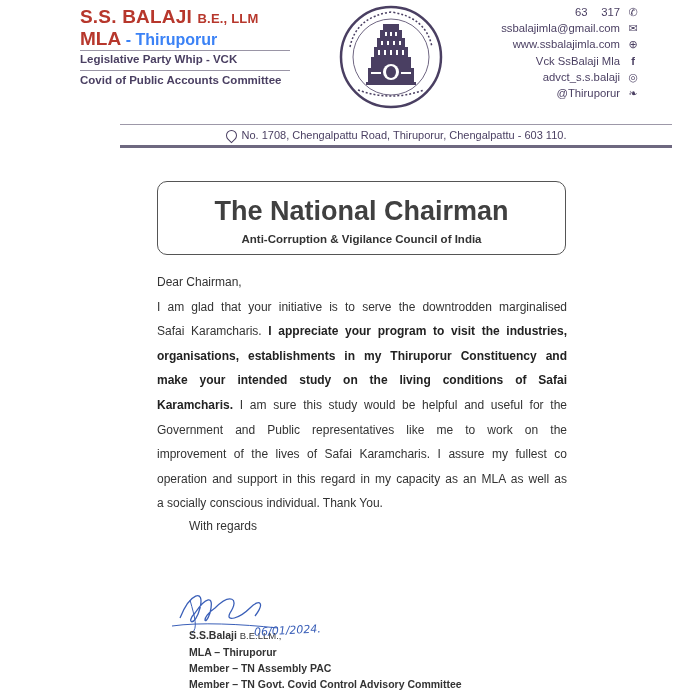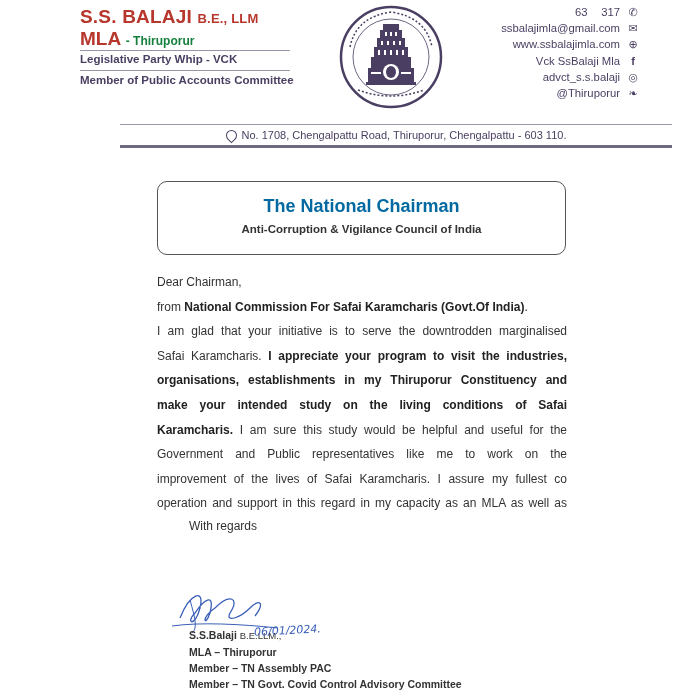--- a/index.html
+++ b/index.html
@@ -2,32 +2,32 @@
 <html><head>
 <meta charset="utf-8">
 <style>
   html,body{margin:0;padding:0;}
   body{width:700px;height:700px;background:#fff;position:relative;overflow:hidden;
        font-family:"DejaVu Sans",sans-serif;color:#333;}
   .abs{position:absolute;}
   .name{left:80px;top:6px;font-family:"Liberation Sans",sans-serif;font-weight:bold;color:#b7372c;font-size:19px;letter-spacing:0.2px;white-space:nowrap;}
   .name .deg{font-size:13px;}
   .mla{left:80px;top:28px;font-family:"Liberation Sans",sans-serif;font-weight:bold;color:#b7372c;font-size:19px;white-space:nowrap;}
-  .mla .place{font-size:12px;color:#15803d;}
+  .mla .place{font-size:16px;color:#3b82f6;}
   .hline{position:absolute;height:1px;background:#9a95a6;}
   .role{left:80px;font-family:"Liberation Sans",sans-serif;font-weight:bold;font-size:11.5px;color:#4a3f62;white-space:nowrap;}
   .emblem{left:336px;top:2px;width:110px;height:110px;}
   .contacts{right:60px;top:4px;text-align:right;font-family:"Liberation Sans",sans-serif;font-size:11.3px;color:#4a3f62;}
   .contact-row{height:16.2px;line-height:16.2px;display:flex;justify-content:flex-end;align-items:center;white-space:nowrap;}
   .contact-row .ic{display:inline-block;width:14px;margin-left:6px;text-align:center;font-size:11px;color:#4a3f62;}
   .addr-top{left:120px;top:124px;width:552px;height:1px;background:#9d98a8;}
   .addr{left:120px;top:126px;width:552px;text-align:center;font-family:"Liberation Sans",sans-serif;font-size:11px;color:#4a3f62;line-height:18px;white-space:nowrap;}
   .addr-bot{left:120px;top:145px;width:552px;height:3px;background:#6e6880;}
   .box{left:157px;top:181px;width:407px;height:72px;border:1.2px solid #555;border-radius:10px;text-align:center;}
-  .box .t1{font-family:"Liberation Sans",sans-serif;font-weight:bold;font-size:18px;color:#0369a1;margin-top:14px;}
+  .box .t1{font-family:"Liberation Sans",sans-serif;font-weight:bold;font-size:27px;color:#404040;margin-top:14px;}
   .box .t2{font-family:"Liberation Sans",sans-serif;font-weight:bold;font-size:11.5px;color:#333;margin-top:6px;}
   .body{left:157px;top:270px;width:410px;font-family:"Liberation Sans",sans-serif;font-size:12px;color:#333;line-height:24.6px;}
   .jl{text-align:justify;text-align-last:justify;display:block;}
   b{color:#222;}
   .sig{left:170px;top:588px;width:110px;height:50px;}
   .signame{left:157px;top:627px;font-family:"Liberation Sans",sans-serif;font-weight:bold;font-size:10.5px;color:#333;line-height:16px;white-space:nowrap;margin-left:32px;}
   .date{left:254px;top:624px;font-family:"DejaVu Sans",sans-serif;font-style:italic;font-size:11px;color:#3a5fb8;transform:rotate(-3deg);}
 </style>
 </head>
 <body>
@@ -36,21 +36,21 @@
   <span>S.S. BALAJI</span>
   <span class="deg">B.E., LLM</span>
 </div>
 <div class="abs mla">
   <span>MLA</span>
   <span class="place">- Thiruporur</span>
 </div>
 <div class="hline" style="left:80px;top:50px;width:210px;"></div>
 <div class="abs role" style="top:53px;">Legislative Party Whip - VCK</div>
 <div class="hline" style="left:80px;top:70px;width:210px;"></div>
-<div class="abs role" style="top:74px;">Member of Public Accounts Committee</div>
+<div class="abs role" style="top:74px;">Covid of Public Accounts Committee</div>
 
 <svg class="abs emblem" viewBox="0 0 110 110">
   <circle cx="55" cy="55" r="50" fill="none" stroke="#4a3f62" stroke-width="2.5"></circle>
   <circle cx="55" cy="55" r="38" fill="none" stroke="#4a3f62" stroke-width="0.8"></circle>
   <g fill="#4a3f62">
     <rect x="47" y="22" width="16" height="6"></rect>
     <rect x="44" y="28" width="22" height="8"></rect>
     <rect x="41" y="36" width="28" height="9"></rect>
     <rect x="38" y="45" width="34" height="10"></rect>
     <rect x="35" y="55" width="40" height="11"></rect>
@@ -112,29 +112,29 @@
 </div>
 <div class="abs addr-bot"></div>
 
 <div class="abs box">
   <div class="t1">The National Chairman</div>
   <div class="t2">Anti-Corruption &amp; Vigilance Council of India</div>
 </div>
 
 <div class="abs body">
   <div>Dear Chairman,</div>
-  <div><span>from </span><b>National Commission For Safai Karamcharis (Govt.Of India)</b><span>.</span></div>
   <span class="jl">I am glad that your initiative is to serve the downtrodden marginalised</span>
   <span class="jl"><span>Safai Karamcharis. </span><b>I appreciate your program to visit the industries,</b></span>
   <span class="jl"><b>organisations, establishments in my Thiruporur Constituency and</b></span>
   <span class="jl"><b style="word-spacing:6px;margin-top:41px;">make your intended study on the living conditions of Safai</b></span>
   <span class="jl"><b>Karamcharis.</b><span> I am sure this study would be helpful and useful for the</span></span>
   <span class="jl">Government and Public representatives like me to work on the</span>
   <span class="jl">improvement of the lives of Safai Karamcharis. I assure my fullest co</span>
   <span class="jl">operation and support in this regard in my capacity as an MLA as well as</span>
+  <div>a socially conscious individual. Thank You.</div>
   <div style="line-height:20px;margin-left:32px;">With regards</div>
 </div>
 
 <svg class="abs sig" viewBox="0 0 110 50">
   <path d="M10 30 C20 5 35 0 30 20 C25 40 15 35 25 25 C35 10 45 5 40 25 C35 40 30 30 45 20 C60 5 70 10 60 25 C55 35 70 30 80 20 C90 10 95 15 85 28" fill="none" stroke="#3a5fb8" stroke-width="1.3"></path>
   <path d="M2 38 C30 34 70 36 108 40" fill="none" stroke="#3a5fb8" stroke-width="1"></path>
   <path d="M20 12 C25 30 28 40 22 45" fill="none" stroke="#3a5fb8" stroke-width="1"></path>
 </svg>
 
 <div class="abs signame">

